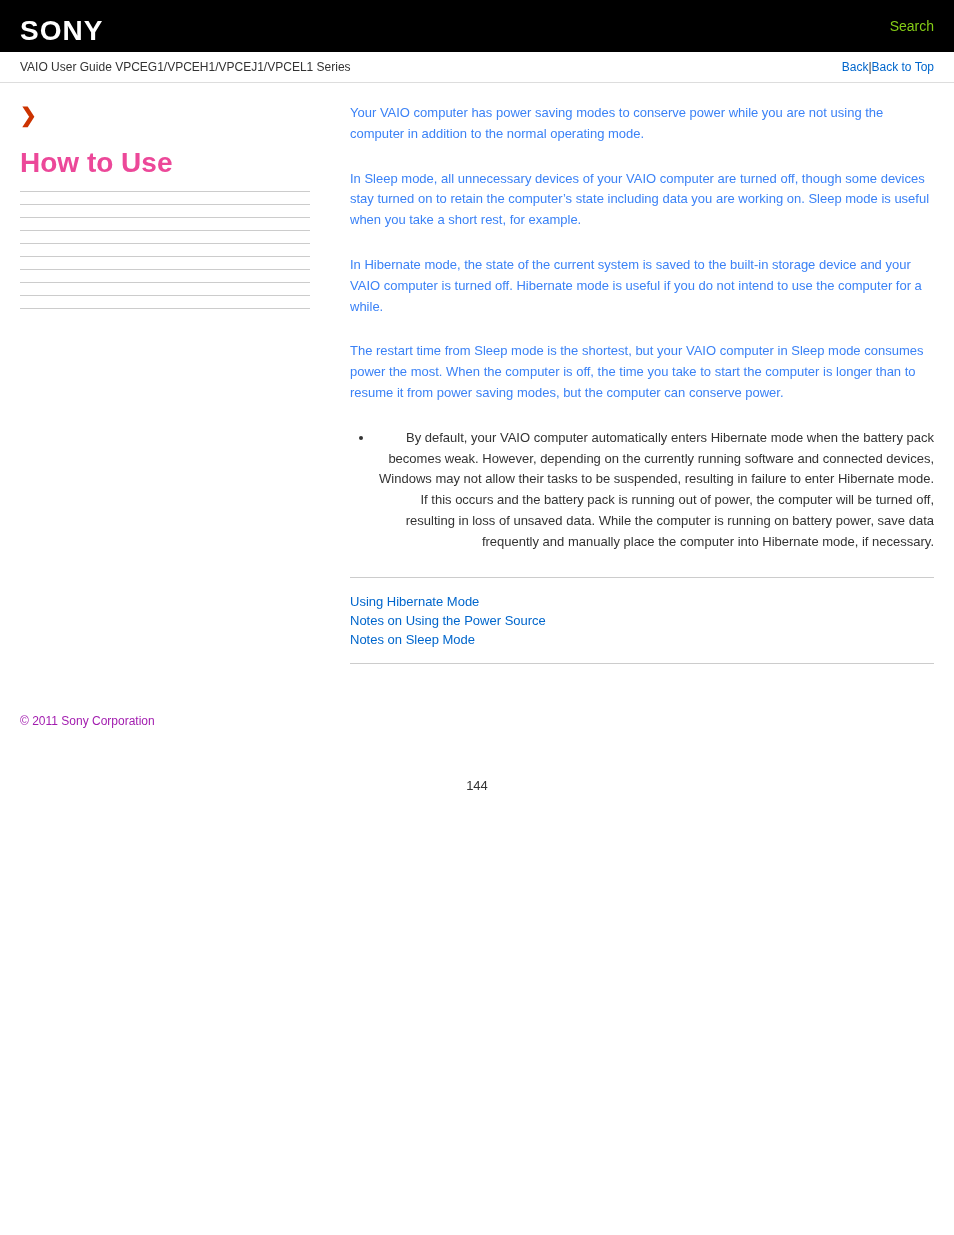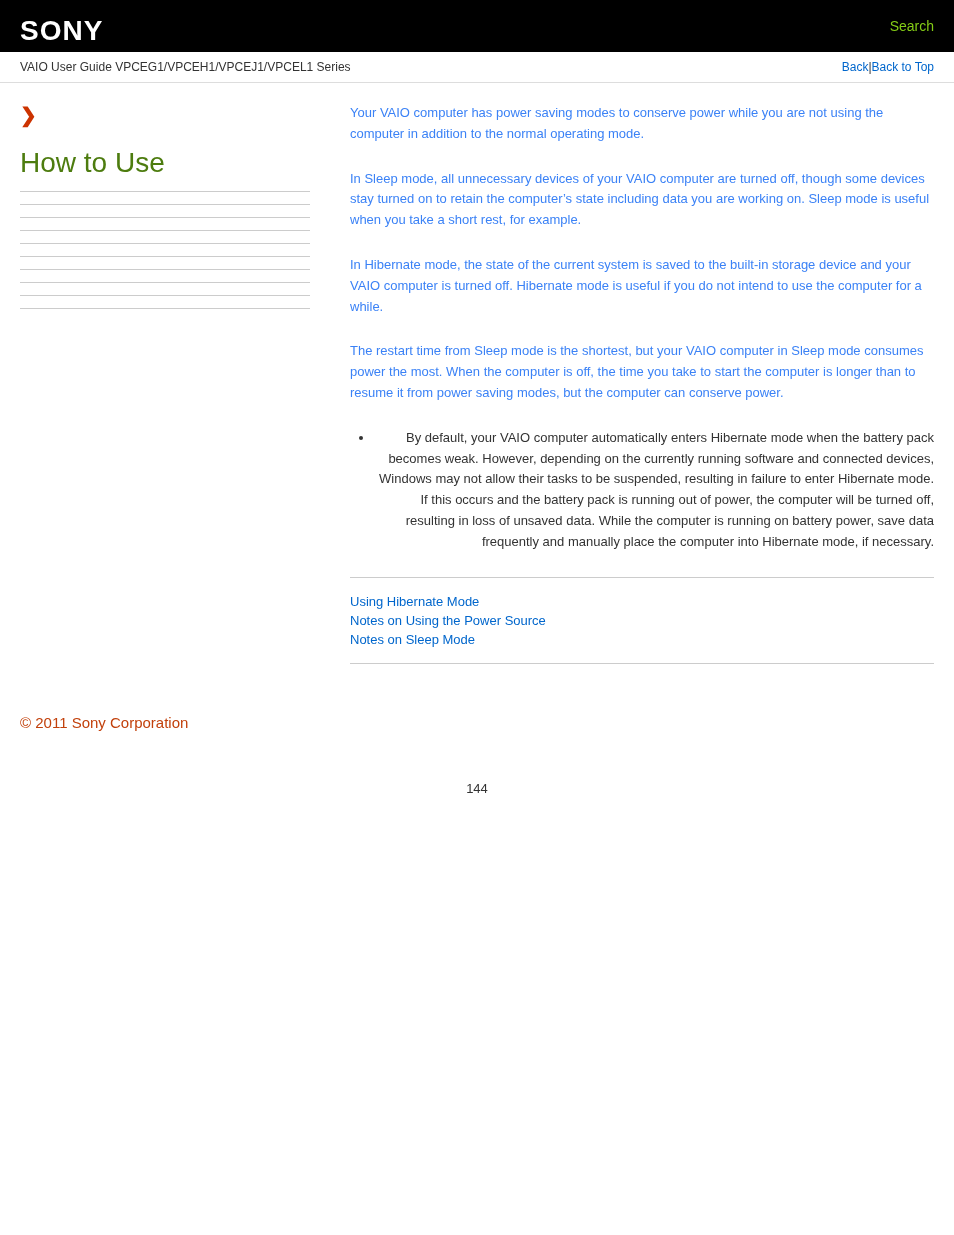--- a/index.html
+++ b/index.html
@@ -87,22 +87,22 @@
     #chevron-icon {
       color: #cc3300;
       font-size: 20px;
       font-weight: bold;
       margin-bottom: 20px;
       display: block;
     }
 
     #sidebar-title {
       font-size: 28px;
-      font-weight: normal;
-      color: #4d7c0f;
+      font-weight: bold;
+      color: #ec4899;
       margin-bottom: 10px;
     }
 
     .sidebar-divider {
       border: none;
       border-top: 1px solid #ccc;
       margin: 12px 0;
     }
 
     
@@ -152,22 +152,22 @@
 
     
     #content-footer {
       border-top: 1px solid #ccc;
       margin-top: 16px;
       padding-top: 0;
     }
 
     #footer {
       padding: 30px 20px;
-      font-size: 15px;
-      color: #c2410c;
+      font-size: 12px;
+      color: #a21caf;
     }
 
     #page-number {
       text-align: center;
       padding: 20px;
       font-size: 13px;
       color: #333;
     }
   </style>
 </head>

